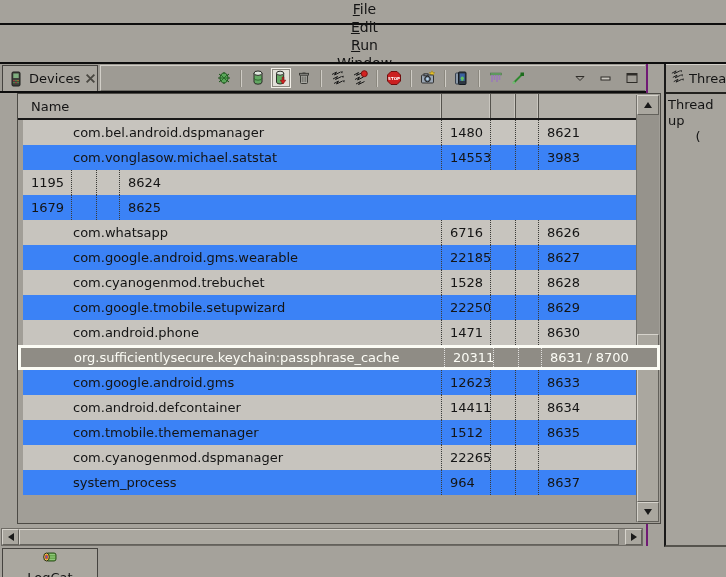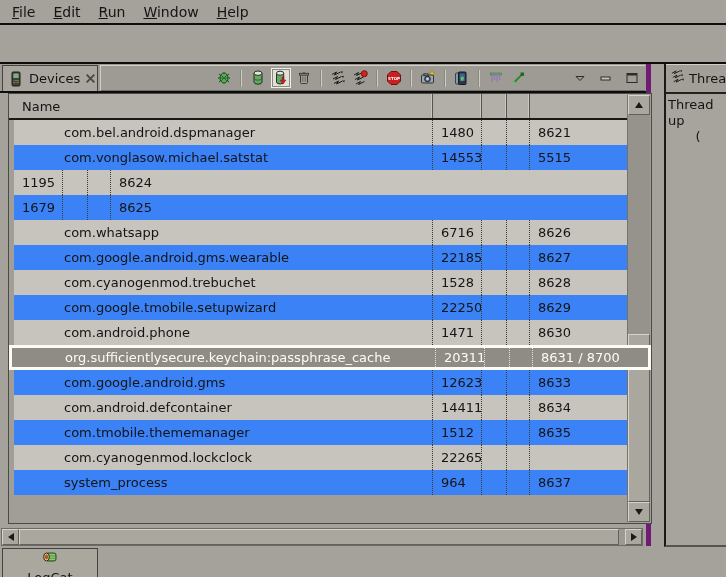--- a/index.html
+++ b/index.html
@@ -5,43 +5,43 @@
   html,body{margin:0;padding:0;}
   body{
     width:726px;height:577px;position:relative;overflow:hidden;
     background:#a5a29b;
     font-family:"DejaVu Sans", sans-serif;
     color:#141414;
     -webkit-font-smoothing:antialiased;
   }
   
   .menubar{position:absolute;top:0;left:0;right:0;height:23px;border-bottom:2px solid #0d0d0d;
-    display:flex;align-items:center;padding-left:3px;}
+    display:flex;align-items:center;padding-left:3px;flex-direction:column;}
   .menu-item{display:inline-block;font-size:14px;padding:1px 9px;cursor:default;}
   .menu-item::first-letter{text-decoration:underline;}
   
   .empty-toolbar{position:absolute;top:25px;left:0;right:0;height:37px;border-bottom:2px solid #0d0d0d;}
 
   
-  .left-pane{position:absolute;top:64px;left:0;width:646px;height:482px;border-right:5px solid #701a75;}
+  .left-pane{position:absolute;top:64px;left:0;width:646px;height:482px;border-right:2px solid #701a75;}
   .view-header{position:absolute;top:0;left:0;right:0;height:27px;border-bottom:2px solid #0d0d0d;background:#9e9b94;}
   .devices-tab{position:absolute;left:2px;top:1px;bottom:0;width:96px;background:#a9a69f;
     border:1px solid #45433f;border-bottom:none;display:flex;align-items:center;gap:5px;padding:0 5px;box-sizing:border-box;}
   .tab-label{font-size:13px;white-space:nowrap;}
   .tb-area{position:absolute;left:100px;top:1px;right:1px;bottom:0;
     border-top:1px solid #d2cfc8;border-left:1px solid #d2cfc8;border-bottom:1px solid #6e6c66;
     display:flex;align-items:center;padding-left:112px;box-sizing:border-box;}
   .tbtn{width:18px;height:18px;display:flex;align-items:center;justify-content:center;flex:0 0 auto;margin:0 2px;}
   .tbtn svg{width:16px;height:16px;display:block;}
   .tbtn.active{background:#e2dfd8;border:1px solid #f2efe8;box-shadow:0 0 0 1px #8b887f inset;}
   .tsep{width:1px;height:17px;background:#8b887f;border-right:1px solid #cfccc5;margin:0 5px;flex:0 0 auto;}
   .win-btns{margin-left:auto;display:flex;align-items:center;padding-right:2px;}
 
   
-  .table{position:absolute;left:8px;top:29px;width:644px;height:431px;
+  .table{position:absolute;left:17px;top:29px;width:644px;height:431px;
     border:1px solid #4c4a45;background:#a19e97;box-sizing:border-box;overflow:visible;}
   .header-row{margin-right:22px;height:26px;display:flex;background:#b2afa8;
     border-bottom:2px solid #181818;box-sizing:border-box;font-size:13px;}
   .hcell{display:flex;align-items:center;border-right:1px solid #55534d;box-shadow:-1px 0 0 #c9c6bf inset;box-sizing:border-box;}
   .hc-name{width:424px;padding-left:13px;}
   .hc-pid{width:49px;}
   .hc-e1{width:25px;}
   .hc-e2{width:23px;}
   .hc-port{flex:1;border-right:none;box-shadow:none;}
   .rows{margin-right:22px;padding-left:5px;}
@@ -272,21 +272,21 @@
           <div class="cell c-e1"></div>
           <div class="cell c-e2"></div>
           <div class="cell c-port">8621</div>
         </div>
 
         <div class="row alt">
           <div class="cell c-name">com.vonglasow.michael.satstat</div>
           <div class="cell c-pid">14553</div>
           <div class="cell c-e1"></div>
           <div class="cell c-e2"></div>
-          <div class="cell c-port">5515</div>
+          <div class="cell c-port">3983</div>
         </div>
 
         <div class="row">
           <div class="cell c-pid">1195</div>
           <div class="cell c-e1"></div>
           <div class="cell c-e2"></div>
           <div class="cell c-port">8624</div>
         </div>
 
         <div class="row alt">
@@ -363,21 +363,21 @@
 
         <div class="row alt">
           <div class="cell c-name">com.tmobile.thememanager</div>
           <div class="cell c-pid">1512</div>
           <div class="cell c-e1"></div>
           <div class="cell c-e2"></div>
           <div class="cell c-port">8635</div>
         </div>
 
         <div class="row">
-          <div class="cell c-name">com.cyanogenmod.lockclock</div>
+          <div class="cell c-name">com.cyanogenmod.dspmanager</div>
           <div class="cell c-pid">22265</div>
           <div class="cell c-e1"></div>
           <div class="cell c-e2"></div>
         </div>
 
         <div class="row alt">
           <div class="cell c-name">system_process</div>
           <div class="cell c-pid">964</div>
           <div class="cell c-e1"></div>
           <div class="cell c-e2"></div>

